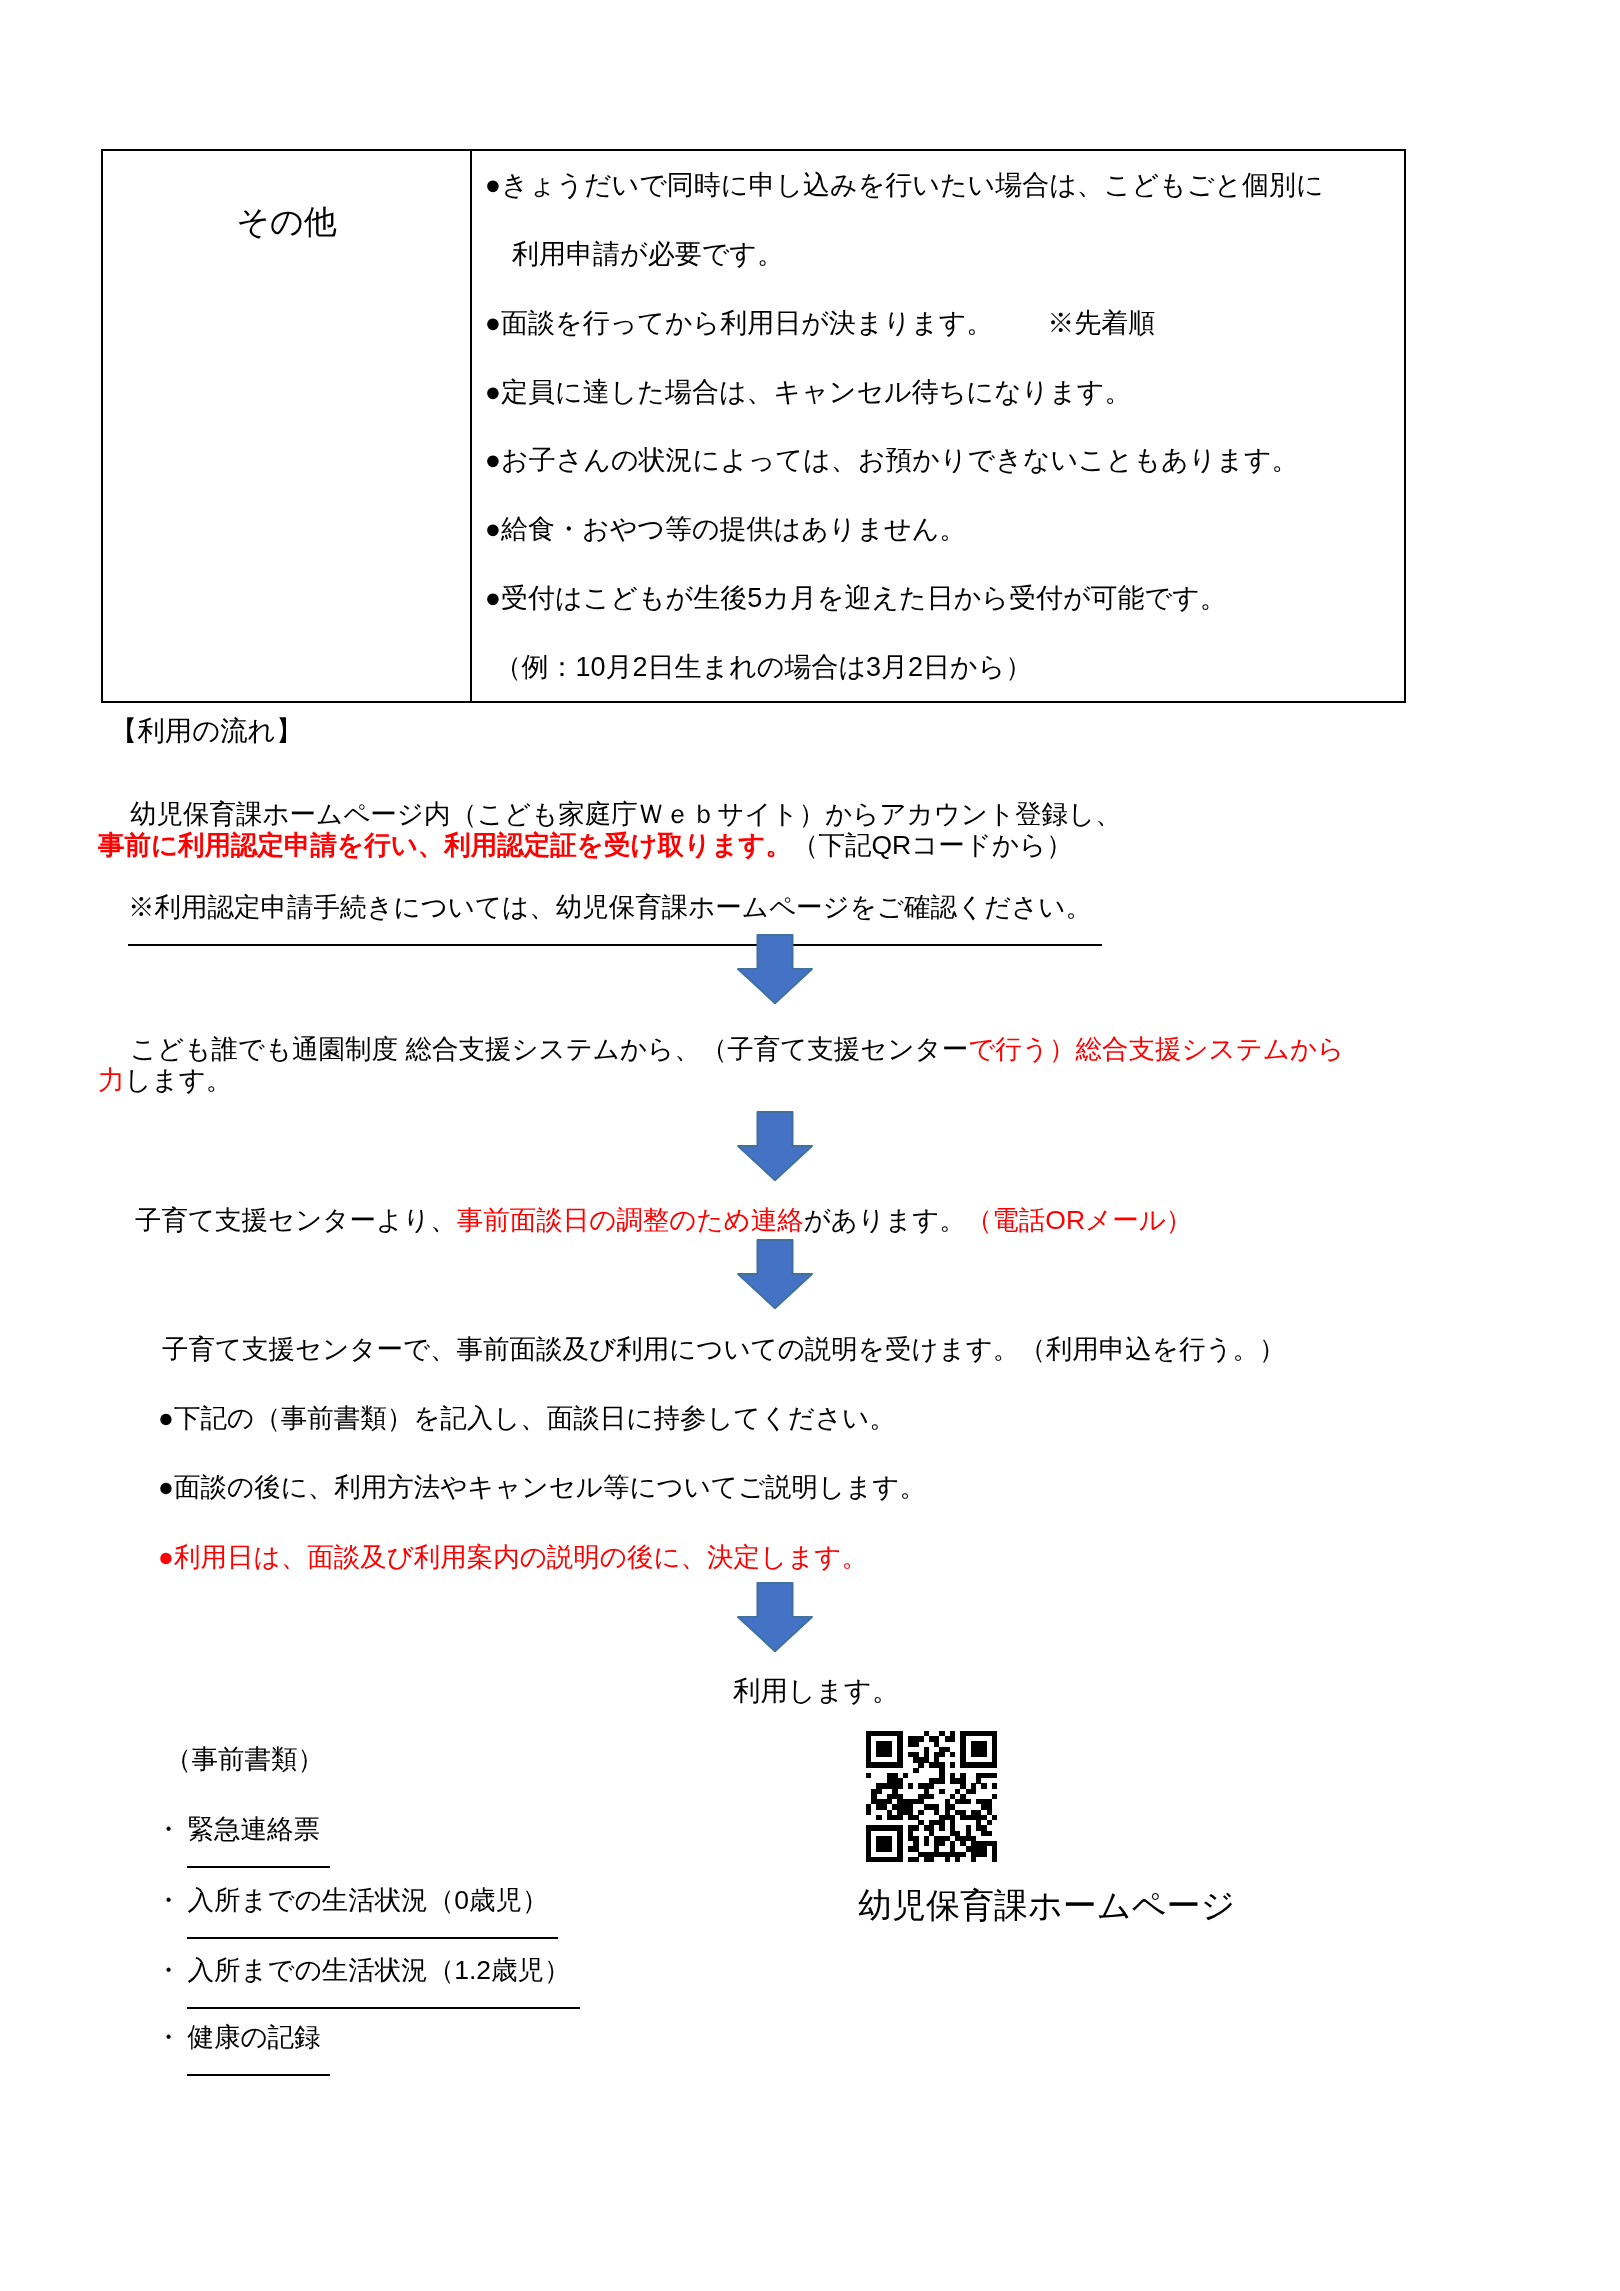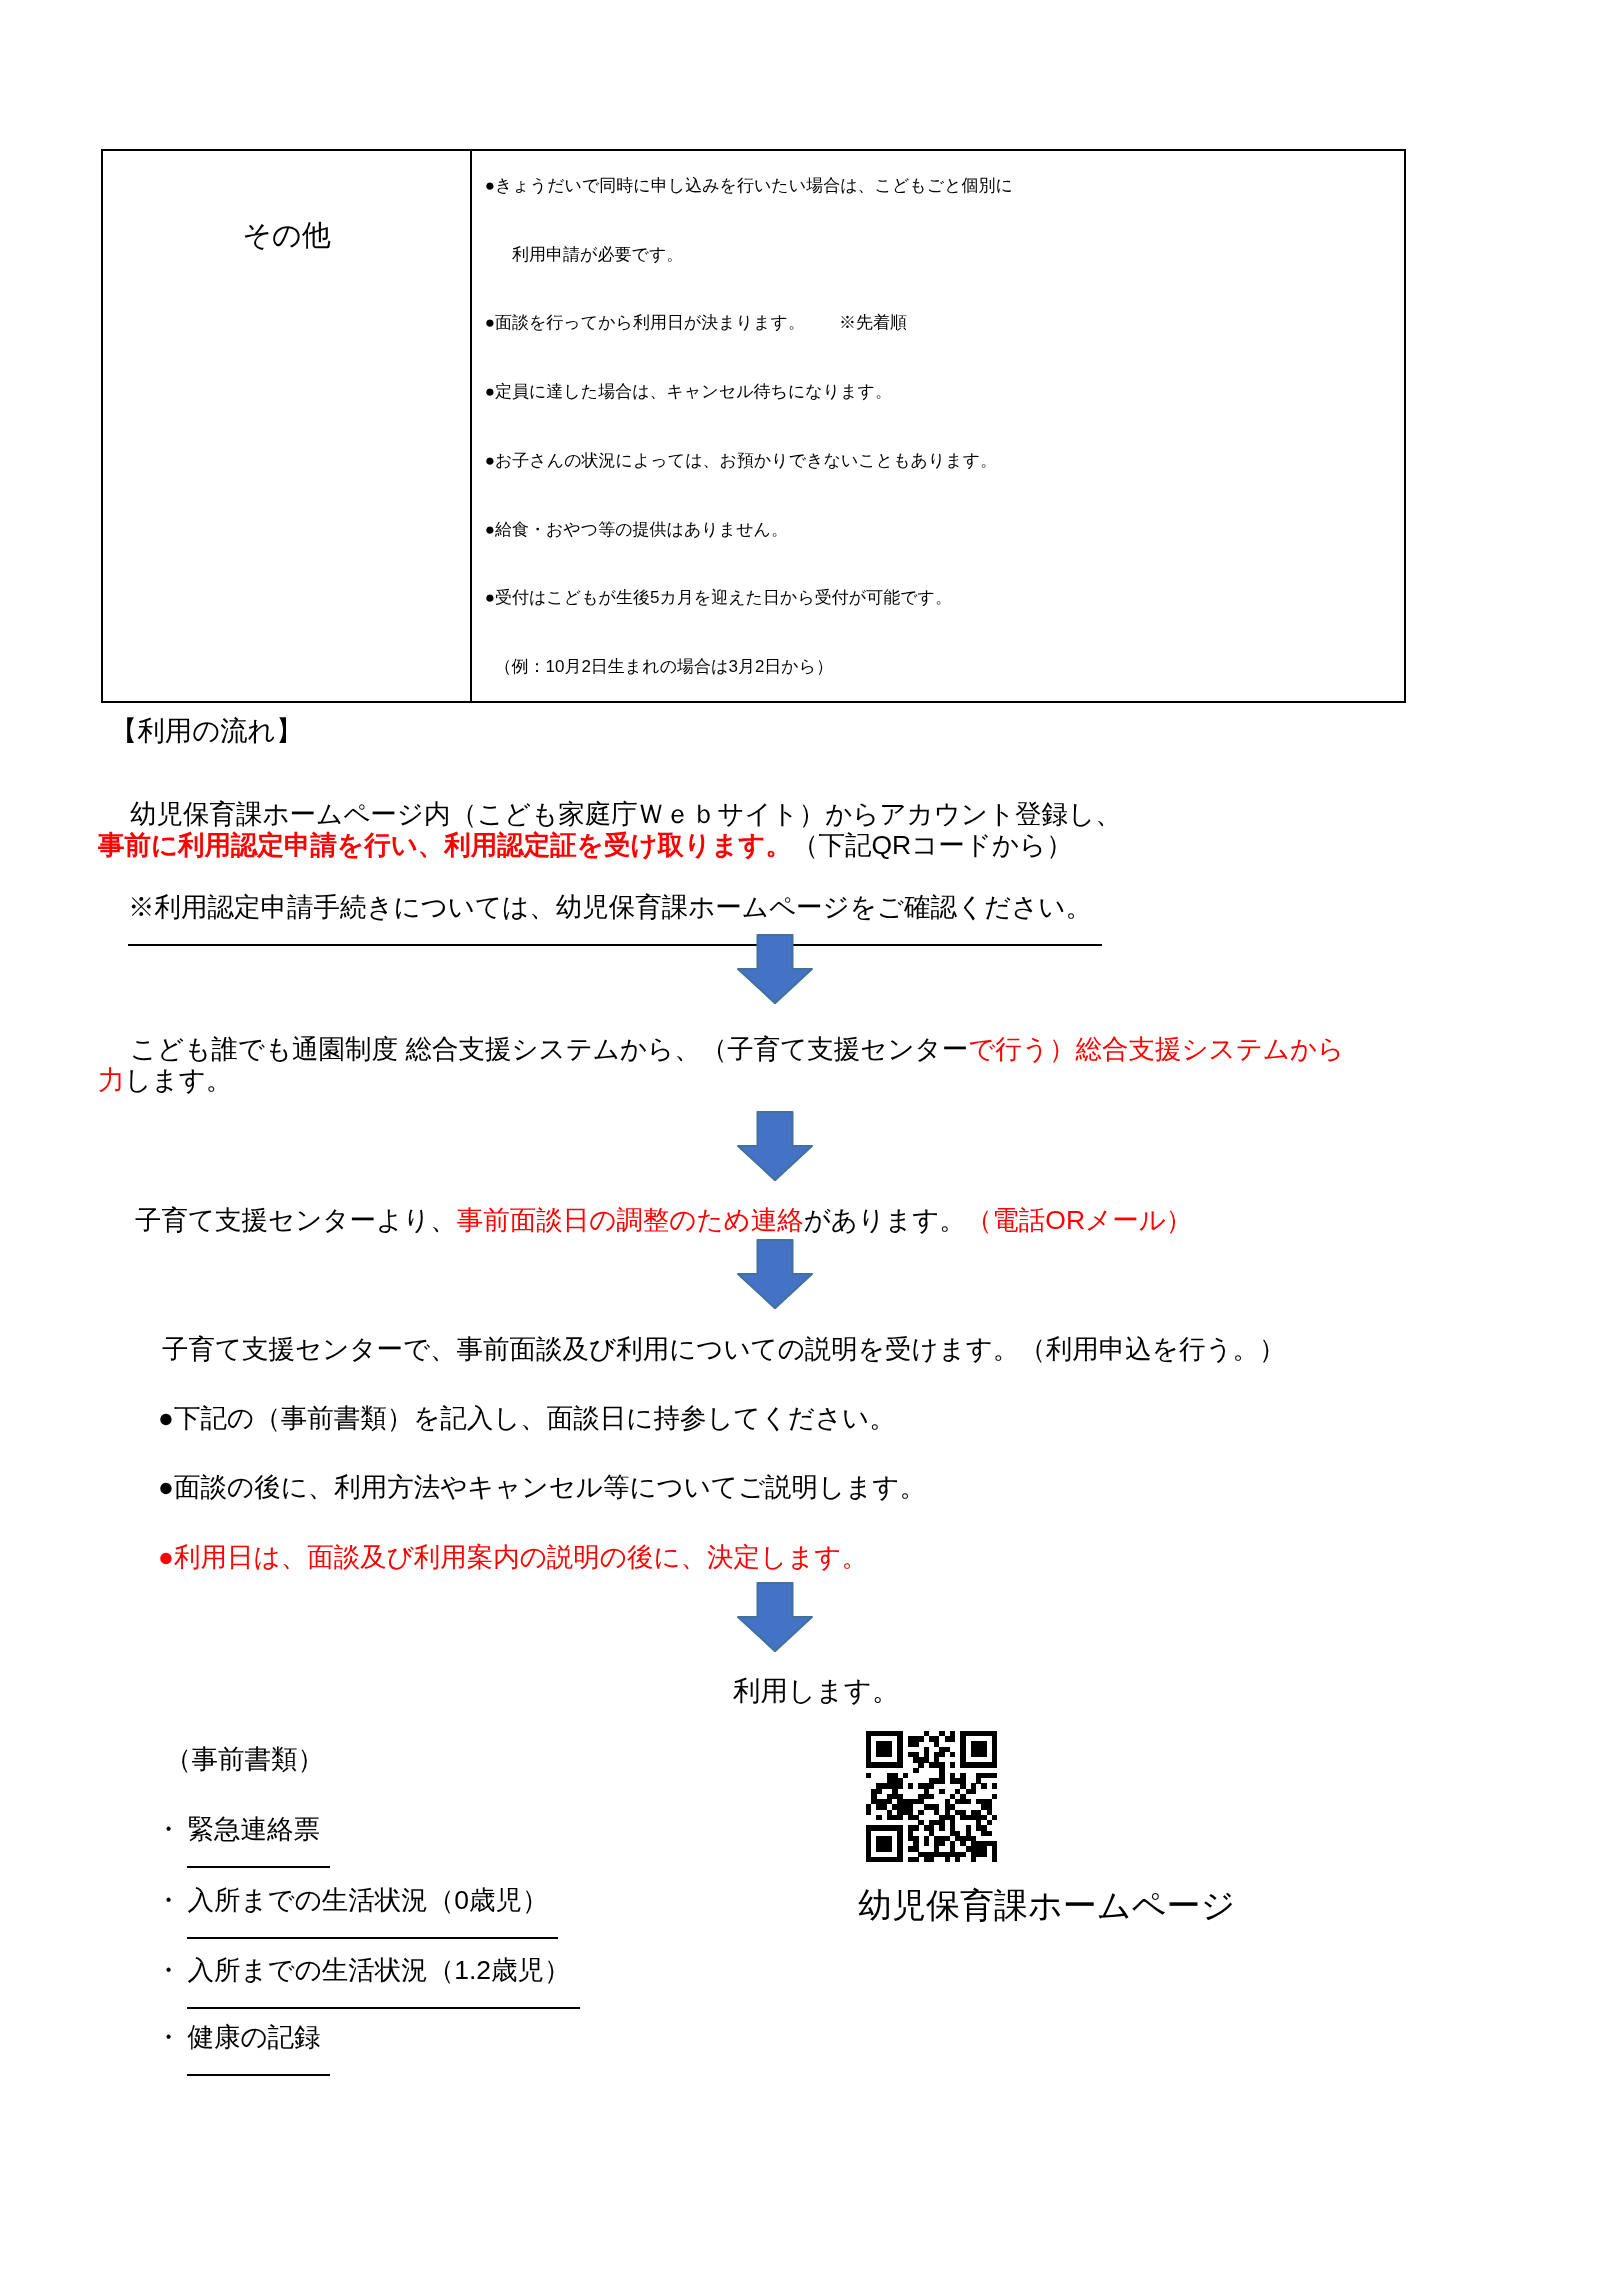--- a/index.html
+++ b/index.html
@@ -20,30 +20,30 @@
   
   .info-table{
     position:absolute;left:101px;top:149px;
     width:1305px;height:554px;
     border:2.9px solid #000;box-sizing:border-box;
     display:flex;
   }
   .cell-left{
     width:369px;flex:0 0 369px;
     border-right:2.9px solid #000;box-sizing:border-box;
-    text-align:center;padding-top:65px;
-    font-size:29px;
+    text-align:center;padding-top:49px;
+    font-size:33px;
   }
   .cell-right{
     flex:1 1 auto;display:flex;flex-direction:column;
     padding-left:12.7px;box-sizing:border-box;
   }
   .trow{
     flex:1 1 auto;display:flex;align-items:center;
-    font-size:17px;white-space:nowrap;
+    font-size:27px;white-space:nowrap;
   }
   .trow.indent1{padding-left:27.4px;}
   .trow.indent2{padding-left:9.8px;}
 
   .arrow{position:absolute;width:76px;height:71px;}
 
   .qr{position:absolute;left:866px;top:1731px;width:131px;height:131px;}
   .qr svg{width:100%;height:100%;shape-rendering:crispEdges;}
 
   .doc-row .bullet{display:inline-block;margin-right:5.9px;}

